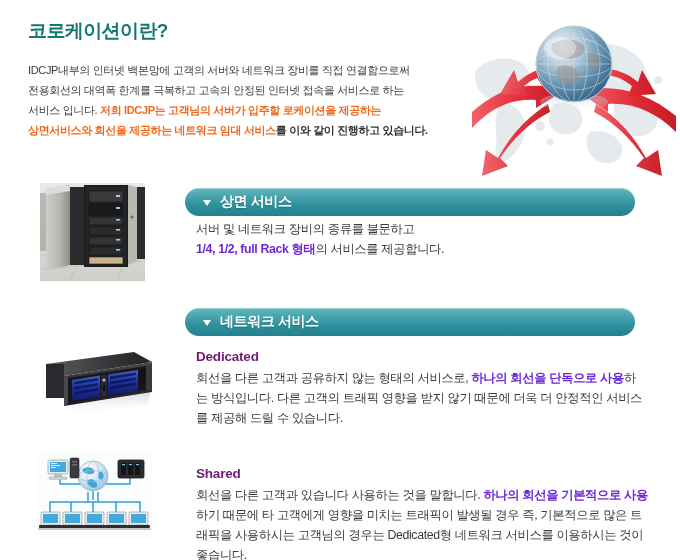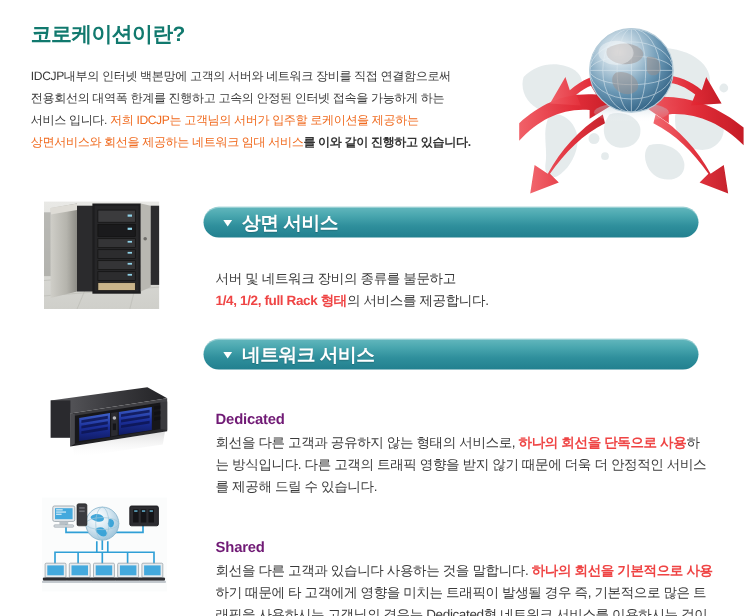--- a/index.html
+++ b/index.html
@@ -41,21 +41,21 @@
     left: 28px;
     top: 60px;
     width: 440px;
     font-size: 11px;
     line-height: 20px;
     color: #3a3a3a;
     letter-spacing: -0.35px;
   }
   .intro-paragraph .hl {
     color: #f06a1e;
-    font-weight: normal;
+    font-weight: bold;
   }
   .intro-paragraph .strong {
     font-weight: bold;
     color: #333;
   }
 
   
   .globe-art {
     position: absolute;
     left: 470px;
@@ -89,41 +89,40 @@
     border-left: 4.5px solid transparent;
     border-right: 4.5px solid transparent;
     border-top: 6px solid #ffffff;
     margin-right: 9px;
     flex: 0 0 auto;
     position: relative;
     top: 1px;
   }
   .section-bar .bar-label {
     color: #ffffff;
-    font-size: 17px;
+    font-size: 14px;
     font-weight: bold;
     letter-spacing: -0.4px;
     text-shadow: 0 1px 1px rgba(0,0,0,0.18);
     white-space: nowrap;
   }
 
   #bar-colocation { top: 188px; }
   #bar-network    { top: 308px; }
 
   
   .body-copy {
     position: absolute;
     font-size: 12.3px;
     line-height: 20px;
     color: #3a3a3a;
     letter-spacing: -0.35px;
-    margin-top: 24px;
   }
   .body-copy .hl {
-    color: #ef4444;
+    color: #6d28d9;
     font-weight: bold;
   }
   .sub-head {
     font-size: 13.5px;
     font-weight: bold;
     color: #701a75;
     letter-spacing: -0.2px;
     margin-bottom: 1px;
   }
 
@@ -145,21 +144,21 @@
 </style>
 </head>
 <body>
 
 <div id="page">
 
   <div class="page-title">코로케이션이란?</div>
 
   <div class="intro-paragraph">
     <span>IDCJP내부의 인터넷 백본망에 고객의 서버와 네트워크 장비를 직접 연결함으로써</span><br>
-    <span>전용회선의 대역폭 한계를 진행하고 고속의 안정된 인터넷 접속을 가능하게 하는</span><br>
+    <span>전용회선의 대역폭 한계를 극복하고 고속의 안정된 인터넷 접속을 서비스로 하는</span><br>
     <span>서비스 입니다. </span><span class="hl">저희 IDCJP는 고객님의 서버가 입주할 로케이션을 제공하는</span><br>
     <span class="hl">상면서비스와 회선을 제공하는 네트워크 임대 서비스</span><span class="strong">를 이와 같이 진행하고 있습니다.</span>
   </div>
 
   <div class="globe-art">
     <svg width="210" height="172" viewBox="0 0 210 172" xmlns="http://www.w3.org/2000/svg" aria-hidden="true">
       <defs>
         <radialGradient id="globeGrad" cx="35%" cy="28%" r="78%">
           <stop offset="0%" stop-color="#f2f6f8"></stop>
           <stop offset="30%" stop-color="#b9cfdd"></stop>

